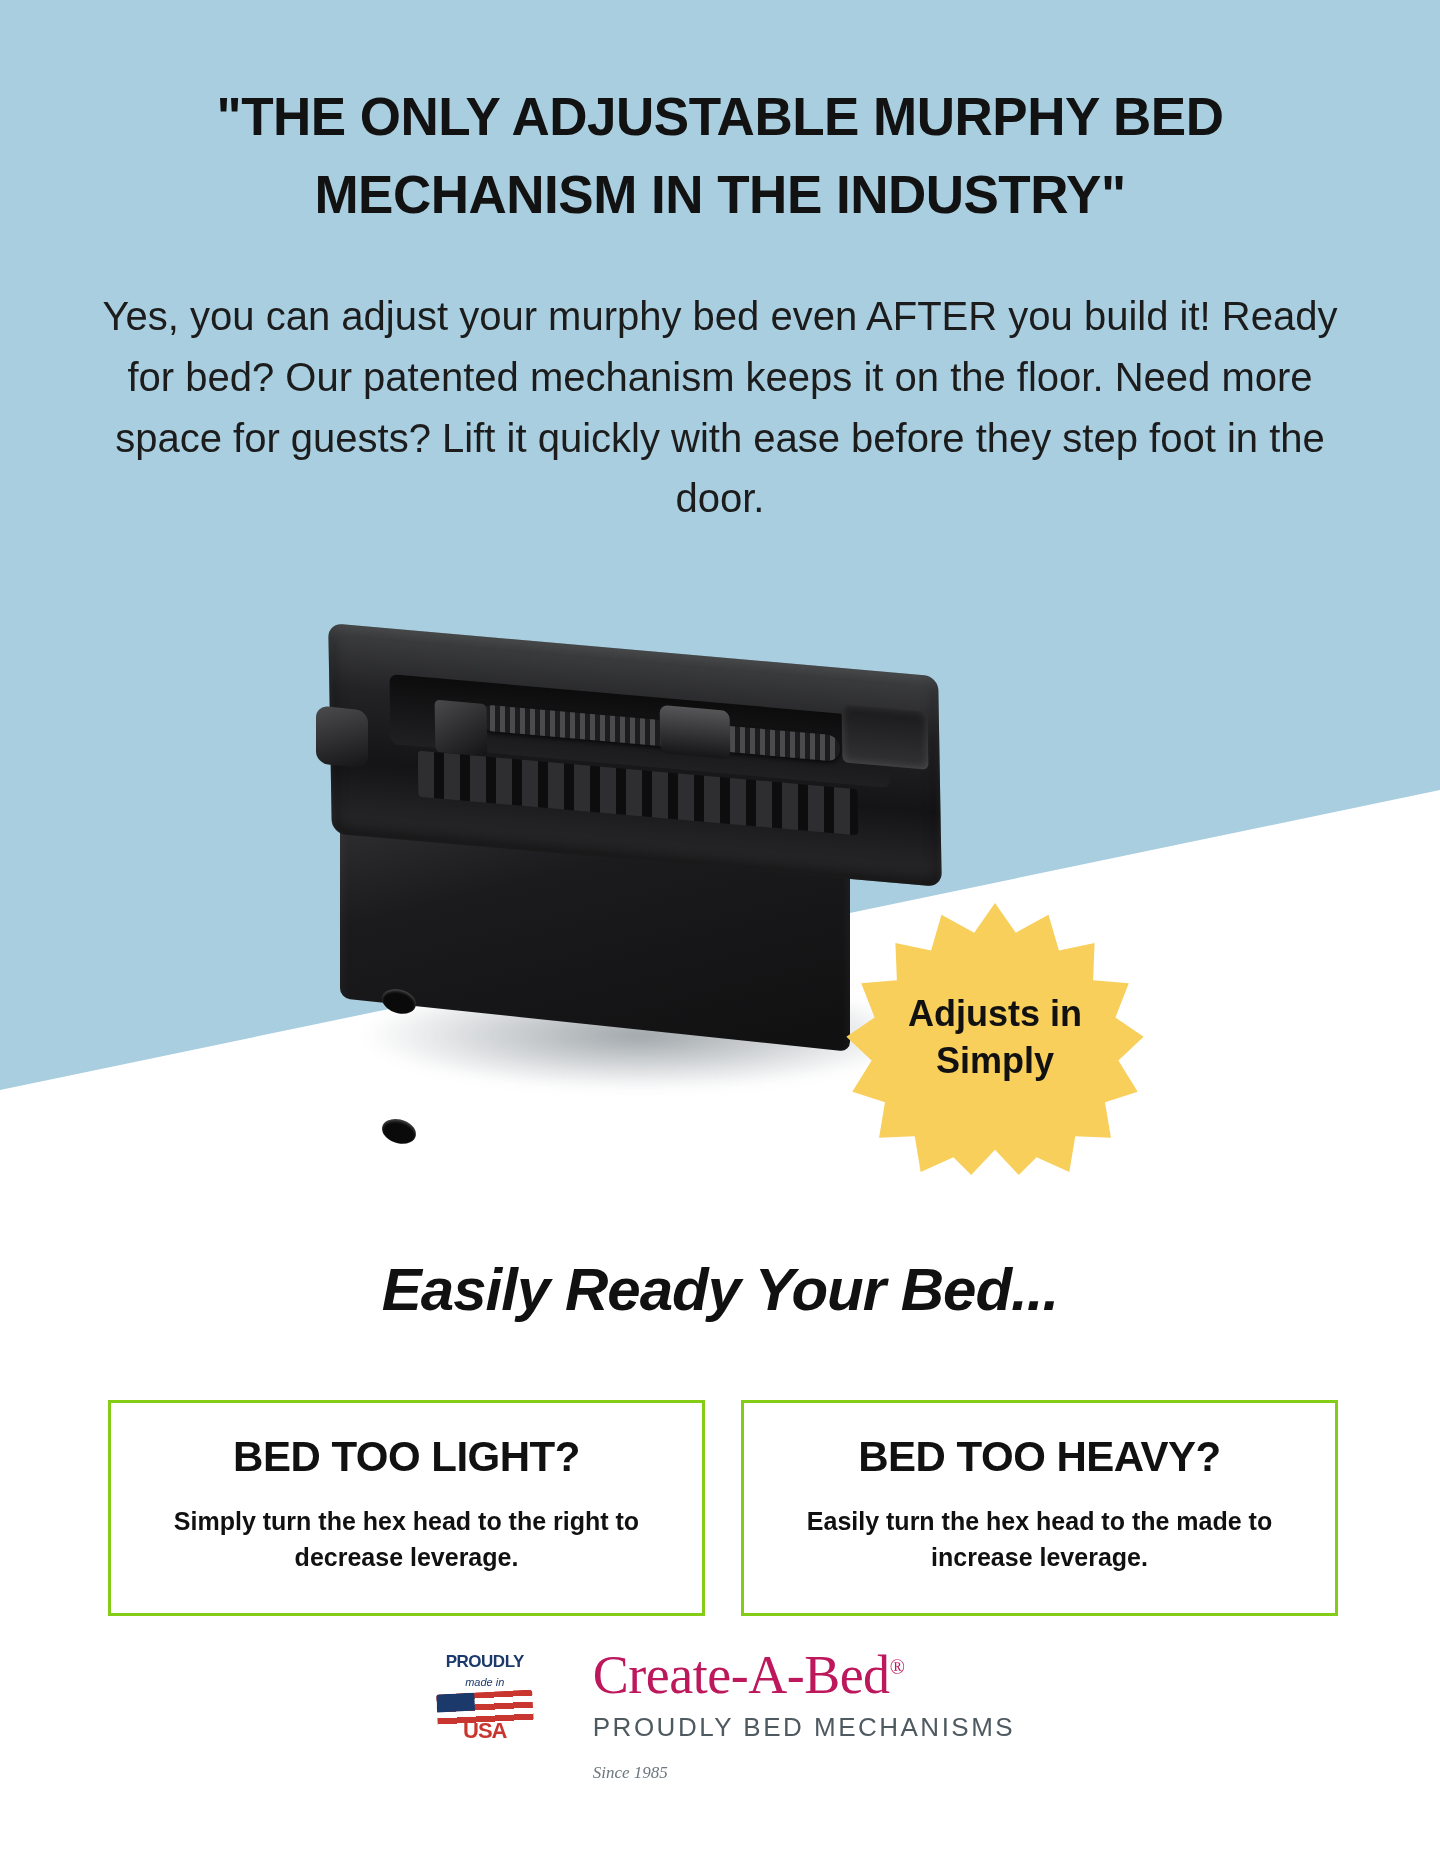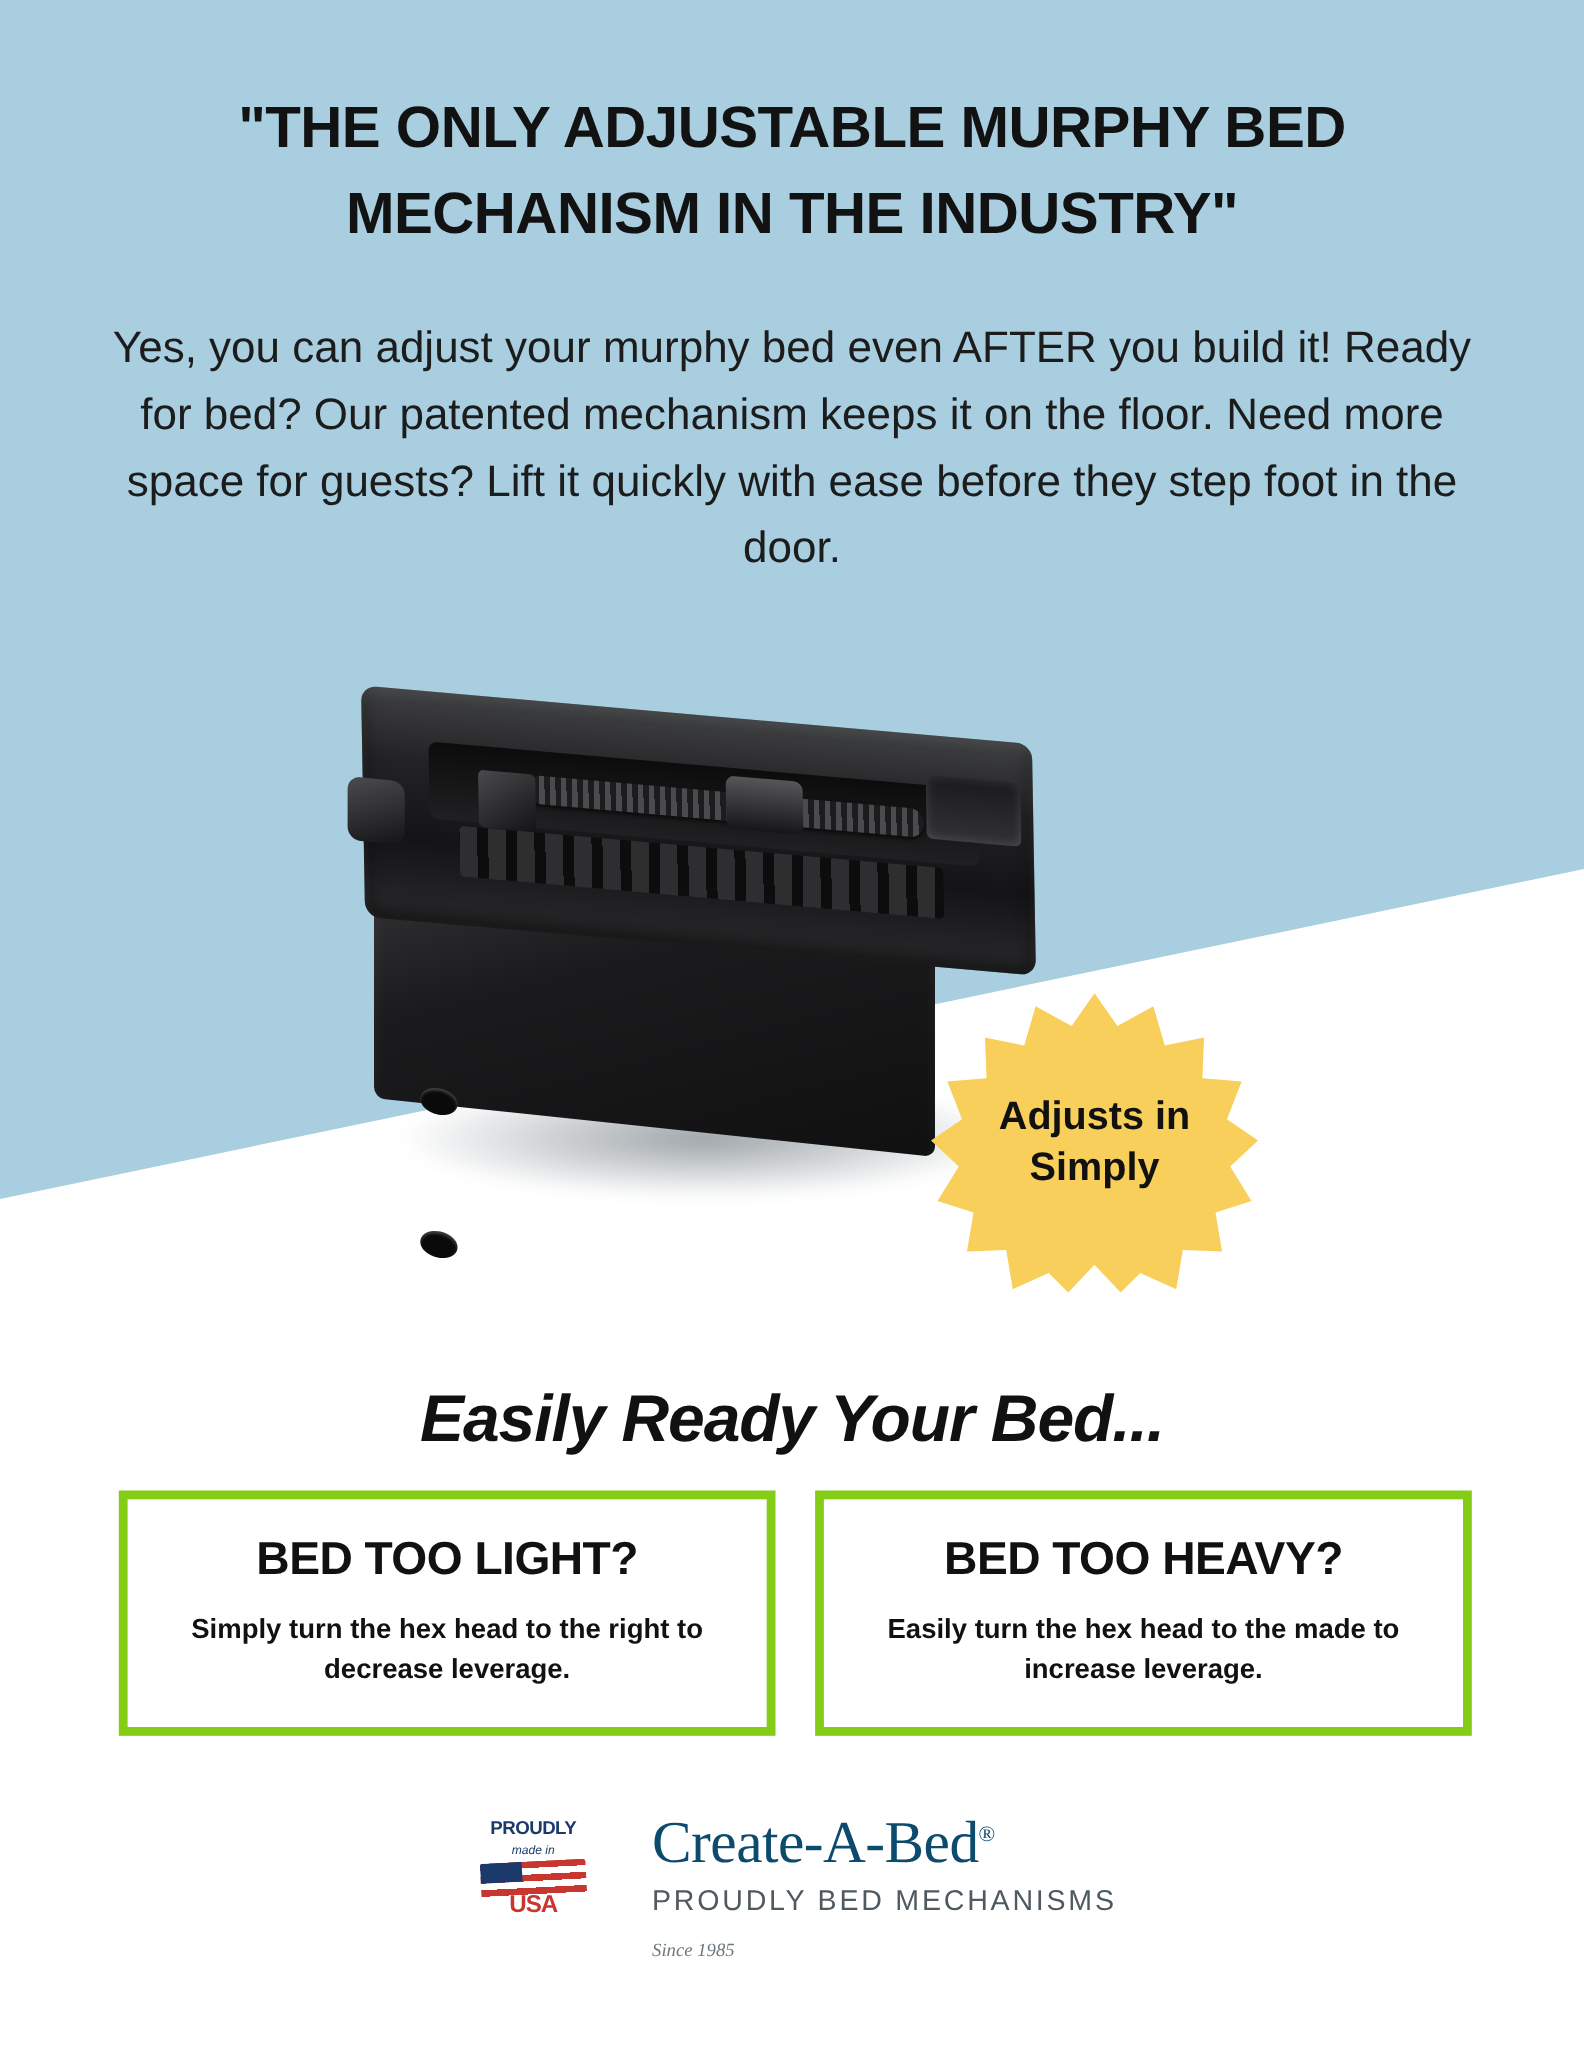--- a/index.html
+++ b/index.html
@@ -229,26 +229,27 @@
   .cards {
     position: absolute;
     top: 1355px;
     left: 108px;
     width: 1230px;
     display: flex;
     gap: 36px;
   }
   .card {
     flex: 1 1 0;
-    border: 8px solid #84cc16;
+    border: 3px solid #84cc16;
     padding: 30px 24px 34px;
     box-sizing: border-box;
     text-align: center;
     background: #ffffff;
     min-height: 216px;
+    margin-top: 45px;
   }
   .card-title {
     font-size: 42px;
     font-weight: bold;
     color: #111;
     letter-spacing: -0.5px;
     margin-bottom: 22px;
   }
   .card-body {
     font-size: 25px;
@@ -314,21 +315,21 @@
     color: #c8362f;
     letter-spacing: -1px;
   }
 
   .brand {
     text-align: left;
   }
   .brand-name {
     font-family: "Liberation Serif", serif;
     font-size: 54px;
-    color: #0c4a6e;
+    color: #be185d;
     line-height: 1;
     letter-spacing: -0.5px;
   }
   .brand-name sup {
     font-size: 20px;
     vertical-align: super;
   }
   .brand-sub {
     font-size: 26px;
     color: #4f5a60;

